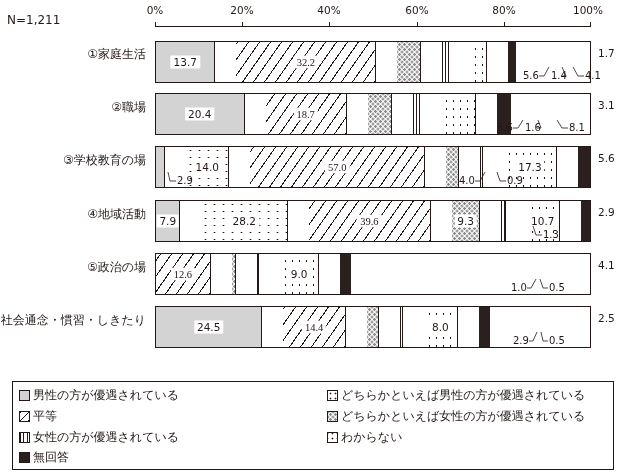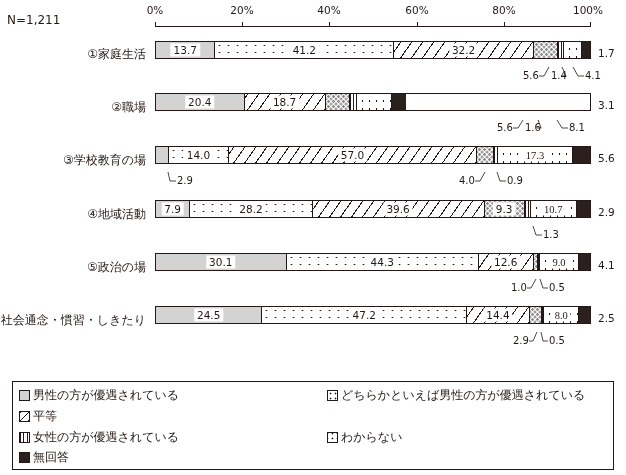--- a/index.html
+++ b/index.html
@@ -3,32 +3,32 @@
 <meta charset="utf-8">
 <style>
   html, body { margin: 0; padding: 0; background: #ffffff; }
   body { width: 626px; height: 475px; position: relative; overflow: hidden;
          font-family: "DejaVu Sans", "Liberation Sans", sans-serif; color: #231815; }
   .n-label { position: absolute; left: 7px; top: 13px; font-size: 12px; }
   .tick-label { position: absolute; top: 4px; font-size: 10.5px; transform: translateX(-50%); white-space: nowrap; }
   .axis-line { position: absolute; left: 155px; top: 26px; width: 436px; height: 1px; background: #231815; }
   .tick { position: absolute; top: 22px; width: 1px; height: 5px; background: #231815; }
   .row-label { position: absolute; right: 480px; font-size: 12px; white-space: nowrap; text-align: right; }
-  .bar { position: absolute; left: 155px; width: 436px; height: 18px; border: 1px solid #231815; box-sizing: border-box; display: flex; }
+  .bar { position: absolute; left: 155px; width: 436px; height: 42px; border: 1px solid #231815; box-sizing: border-box; display: flex; gap: 21px; }
   .seg { position: relative; height: 100%; box-sizing: border-box; border-right: 1px solid #231815; overflow: visible; }
   .seg:last-child { border-right: none; }
   .seg-label { position: absolute; top: 50%; left: 50%; transform: translate(-50%, -50%); font-size: 10.5px; background: #ffffff; padding: 0 3px; white-space: nowrap; line-height: 13px; }
   .end-label { position: absolute; font-size: 10.5px; left: 598px; }
   .callout { position: absolute; font-size: 10px; white-space: nowrap; }
   .p-male { background: #d3d3d3; }
   .p-ratherMale { background-color: #fff; background-image: radial-gradient(#231815 0.8px, transparent 1.1px); background-size: 9px 7px; }
-  .p-equal { background-color: #fff; background-image: repeating-linear-gradient(-55deg, #231815 0 1px, transparent 1px 9px); }
+  .p-equal { background-color: #fff; background-image: repeating-linear-gradient(-55deg, #231815 0 1px, transparent 1px 9px); font-family: Liberation Serif, serif; }
   .p-ratherFemale { background-color: #fff; background-image: radial-gradient(#8a8a8a 1.1px, transparent 1.5px), radial-gradient(#8a8a8a 1.1px, transparent 1.5px); background-size: 5px 5px; background-position: 0 0, 2.5px 2.5px; }
   .p-female { background-color: #fff; background-image: repeating-linear-gradient(90deg, #231815 0 1px, transparent 1px 3px); }
-  .p-unknown { background-color: #fff; background-image: radial-gradient(#231815 0.8px, transparent 1.1px); background-size: 7px 8px; background-position: 2px 3px; font-family: Liberation Serif, serif; }
+  .p-unknown { background-color: #fff; background-image: radial-gradient(#231815 0.8px, transparent 1.1px); background-size: 7px 8px; background-position: 2px 3px; }
   .p-noanswer { background-color: #fff; background-image: radial-gradient(#231815 0.7px, transparent 0.9px); background-size: 2px 2px; }
   .legend { position: absolute; left: 12px; top: 381px; width: 602px; height: 89px; border: 1px solid #231815; box-sizing: border-box; }
   .legend-item { position: absolute; display: flex; align-items: center; font-size: 12px; white-space: nowrap; }
   .swatch { width: 11px; height: 11px; border: 1px solid #231815; box-sizing: border-box; margin-right: 3px; }
   svg.leader { position: absolute; left: 0; top: 0; width: 626px; height: 475px; pointer-events: none; }
 </style>
 </head>
 <body>
 
 <div>
@@ -48,23 +48,20 @@
     <div class="tick" style="left:417px"></div>
     <div class="tick" style="left:504px"></div>
     <div class="tick" style="left:590px"></div>
   </div>
 
   <div class="row-label" style="top:46px">①家庭生活</div>
   <div class="bar" style="top:41px">
     <div class="seg p-male" style="width:13.7%">
         <span class="seg-label">13.7</span>
       </div>
-    <div class="seg p-ratherMale" style="width:41.2%">
-        <span class="seg-label">41.2</span>
-      </div>
     <div class="seg p-equal" style="width:32.2%">
         <span class="seg-label">32.2</span>
       </div>
     <div class="seg p-ratherFemale" style="width:5.6%"></div>
     <div class="seg p-female" style="width:1.4%"></div>
     <div class="seg p-unknown" style="width:4.1%"></div>
     <div class="seg p-noanswer" style="width:1.8%"></div>
   </div>
   <div class="end-label" style="top:47px">1.7</div>
   <div class="callout" style="left:523px;top:70px">5.6</div>
@@ -128,47 +125,38 @@
     <div class="seg p-unknown" style="width:10.7%">
         <span class="seg-label">10.7</span>
       </div>
     <div class="seg p-noanswer" style="width:3.0%"></div>
   </div>
   <div class="end-label" style="top:206px">2.9</div>
   <div class="callout" style="left:543px;top:229px">1.3</div>
 
   <div class="row-label" style="top:259px">⑤政治の場</div>
   <div class="bar" style="top:253px">
-    <div class="seg p-male" style="width:30.1%">
-        <span class="seg-label">30.1</span>
-      </div>
-    <div class="seg p-ratherMale" style="width:44.3%">
-        <span class="seg-label">44.3</span>
-      </div>
     <div class="seg p-equal" style="width:12.6%">
         <span class="seg-label">12.6</span>
       </div>
     <div class="seg p-ratherFemale" style="width:1.0%"></div>
     <div class="seg p-female" style="width:0.5%"></div>
     <div class="seg p-unknown" style="width:9.0%">
         <span class="seg-label">9.0</span>
       </div>
     <div class="seg p-noanswer" style="width:2.5%"></div>
   </div>
   <div class="end-label" style="top:259px">4.1</div>
   <div class="callout" style="left:511px;top:282px">1.0</div>
   <div class="callout" style="left:549px;top:282px">0.5</div>
 
   <div class="row-label" style="top:312px">⑥社会通念・慣習・しきたり</div>
   <div class="bar" style="top:306px">
     <div class="seg p-male" style="width:24.5%">
         <span class="seg-label">24.5</span>
-      </div>
-    <div class="seg p-ratherMale" style="width:47.2%">
-        <span class="seg-label">47.2</span>
       </div>
     <div class="seg p-equal" style="width:14.4%">
         <span class="seg-label">14.4</span>
       </div>
     <div class="seg p-ratherFemale" style="width:2.9%"></div>
     <div class="seg p-female" style="width:0.5%"></div>
     <div class="seg p-unknown" style="width:8.0%">
         <span class="seg-label">8.0</span>
       </div>
     <div class="seg p-noanswer" style="width:2.5%"></div>
@@ -209,20 +197,24 @@
     <span>男性の方が優遇されている</span>
   </div>
   <div class="legend-item" style="left:314px;top:5px">
     <span class="swatch p-ratherMale" style="background-size:5px 5px"></span>
     <span>どちらかといえば男性の方が優遇されている</span>
   </div>
   <div class="legend-item" style="left:6px;top:26px">
     <span class="swatch p-equal" style="background-image:repeating-linear-gradient(-45deg,#231815 0 1px,transparent 1px 6px)"></span>
     <span>平等</span>
   </div>
+  <div class="legend-item" style="left:314px;top:26px">
+    <span class="swatch p-ratherFemale"></span>
+    <span>どちらかといえば女性の方が優遇されている</span>
+  </div>
   <div class="legend-item" style="left:6px;top:47px">
     <span class="swatch p-female" style="background-image:repeating-linear-gradient(90deg,#231815 0 1px,transparent 1px 3.5px)"></span>
     <span>女性の方が優遇されている</span>
   </div>
   <div class="legend-item" style="left:314px;top:47px">
     <span class="swatch p-unknown" style="background-size:5px 5px"></span>
     <span>わからない</span>
   </div>
   <div class="legend-item" style="left:6px;top:67px">
     <span class="swatch p-noanswer"></span>

